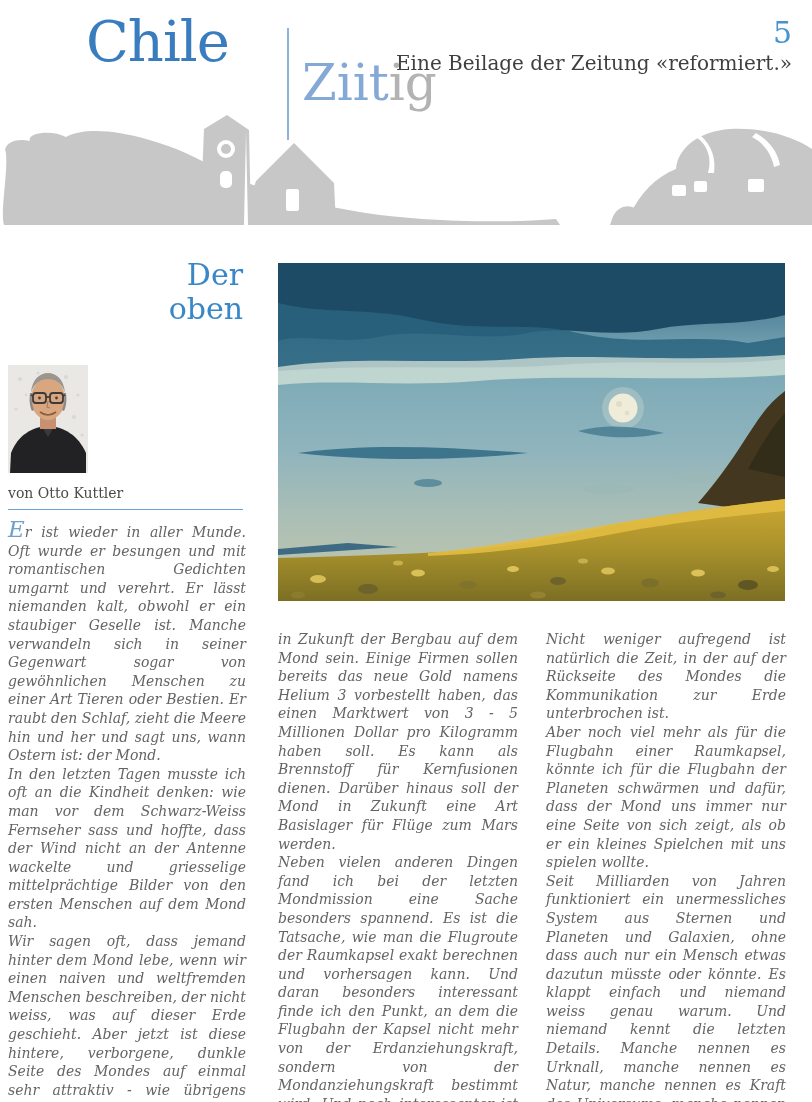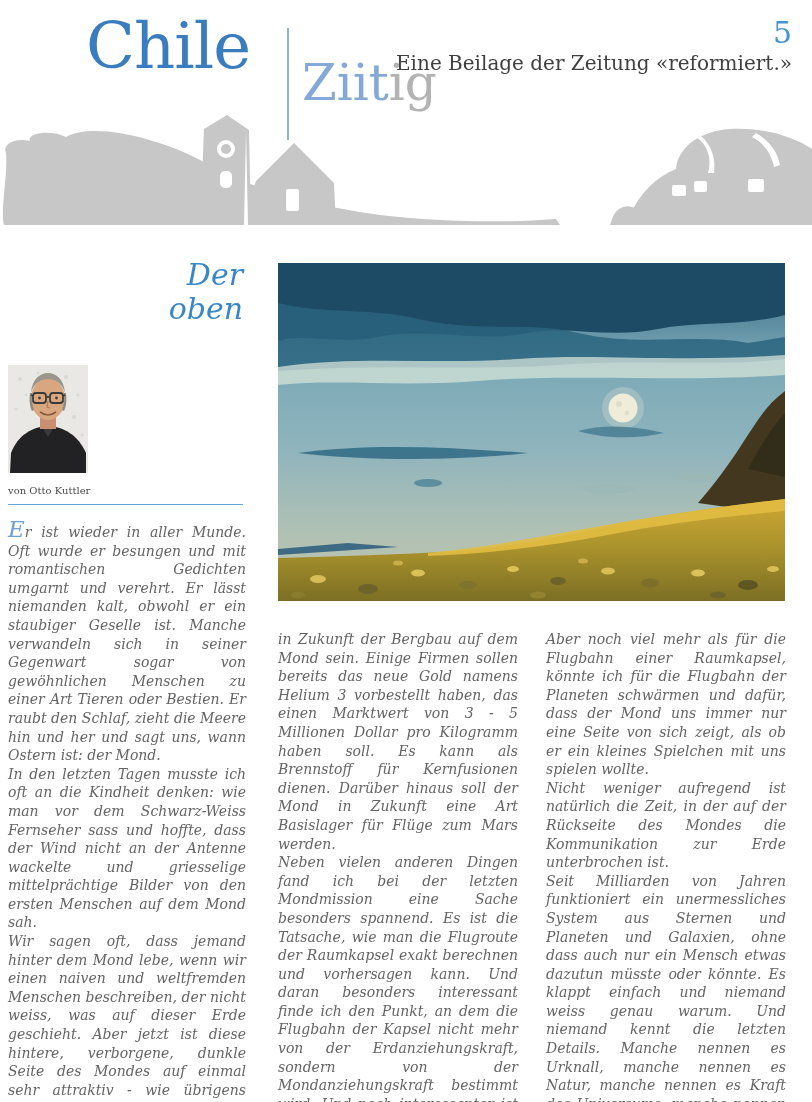--- a/index.html
+++ b/index.html
@@ -2,21 +2,21 @@
 <html lang="de"><head>
 <meta charset="utf-8">
 <style>
   html,body{margin:0;padding:0;background:#ffffff;}
   .page{
     position:relative;width:812px;height:1102px;background:#fff;overflow:hidden;
     font-family:"DejaVu Serif","Liberation Serif",serif;
   }
   
   .masthead-title{
-    position:absolute;left:86px;top:14px;font-size:64px;line-height:1;
+    position:absolute;left:86px;top:14px;font-size:56px;line-height:1;
     color:#3a7dbf;letter-spacing:-1px;
   }
   .masthead-rule{
     position:absolute;left:287px;top:28px;width:2px;height:112px;background:#8fb2dc;
   }
   .masthead-subtitle{
     position:absolute;left:302px;top:58px;font-size:50px;line-height:1;letter-spacing:0px;
   }
   .sub-blue{color:#85a9d6;}
   .sub-gray{color:#b3b3b3;text-align:center;}
@@ -31,24 +31,24 @@
     position:absolute;left:330px;top:196px;
     font-family:"DejaVu Sans","Liberation Sans",sans-serif;font-size:17px;
   }
   .org-blue{color:#2d7ec4;font-weight:bold;}
   .org-gray{color:#c2c2c2;font-weight:normal;}
   
   .article-title{
     position:absolute;left:8px;top:258px;width:235px;text-align:right;
     color:#3a87c8;font-size:30px;line-height:34px;
   }
-  .article-title span{display:block;font-style:italic;}
+  .article-title span{display:block;}
   .author-photo{position:absolute;left:8px;top:365px;width:80px;height:108px;}
   .byline{
-    position:absolute;left:8px;top:485px;width:235px;font-size:10px;color:#4a4a4a;
+    position:absolute;left:8px;top:485px;width:235px;font-size:14px;color:#4a4a4a;
     padding-bottom:8px;border-bottom:1px solid #6aa3d8;
   }
   
   .photo{position:absolute;left:278px;top:263px;width:507px;height:338px;}
   
   .col{
     position:absolute;font-size:14px;line-height:18.6px;color:#646464;
     text-align:justify;hyphens:auto;-webkit-hyphens:auto;
   }
   .col p{margin:0;font-style:italic;}
@@ -225,19 +225,19 @@
     <p>Wir sagen oft, dass jemand hinter dem Mond lebe, wenn wir einen naiven und weltfremden Menschen beschreiben, der nicht weiss, was auf dieser Erde geschieht. Aber jetzt ist diese hintere, verborgene, dunkle Seite des Mondes auf einmal sehr attraktiv - wie übrigens viele Dinge, die wir nicht so recht kennen oder wie die verborgenen Seiten eines Menschen unser besonderes Interesse wecken.</p>
 
   </div>
 
   <div class="col col-2">
     <p>in Zukunft der Bergbau auf dem Mond sein. Einige Firmen sollen bereits das neue Gold namens Helium 3 vorbestellt haben, das einen Marktwert von 3 - 5 Millionen Dollar pro Kilogramm haben soll. Es kann als Brennstoff für Kernfusionen dienen. Darüber hinaus soll der Mond in Zukunft eine Art Basislager für Flüge zum Mars werden.</p>
     <p>Neben vielen anderen Dingen fand ich bei der letzten Mondmission eine Sache besonders spannend. Es ist die Tatsache, wie man die Flugroute der Raumkapsel exakt berechnen und vorhersagen kann. Und daran besonders interessant finde ich den Punkt, an dem die Flugbahn der Kapsel nicht mehr von der Erdanziehungskraft, sondern von der Mondanziehungskraft bestimmt wird. Und noch interessanter ist der winzige Augenblick, in dem sich beide die Waage halten. Das ist so ein ähnlich fesselnder Moment wie der Augenblick, in dem der Turm aus Holzklötzen gerade noch steht, ganz unmittelbar bevor er umfällt. Solche Momente sind immer besonders aufregend.</p>
   </div>
 
   <div class="col col-3">
+    <p>Nicht weniger aufregend ist natürlich die Zeit, in der auf der Rückseite des Mondes die Kommunikation zur Erde unterbrochen ist.</p>
     <p>Aber noch viel mehr als für die Flugbahn einer Raumkapsel, könnte ich für die Flugbahn der Planeten schwärmen und dafür, dass der Mond uns immer nur eine Seite von sich zeigt, als ob er ein kleines Spielchen mit uns spielen wollte.</p>
-    <p>Nicht weniger aufregend ist natürlich die Zeit, in der auf der Rückseite des Mondes die Kommunikation zur Erde unterbrochen ist.</p>
     <p>Seit Milliarden von Jahren funktioniert ein unermessliches System aus Sternen und Planeten und Galaxien, ohne dass auch nur ein Mensch etwas dazutun müsste oder könnte. Es klappt einfach und niemand weiss genau warum. Und niemand kennt die letzten Details. Manche nennen es Urknall, manche nennen es Natur, manche nennen es Kraft des Universums, manche nennen es Gott.</p>
 
   </div>
 
 </div>
 
 </body></html>

